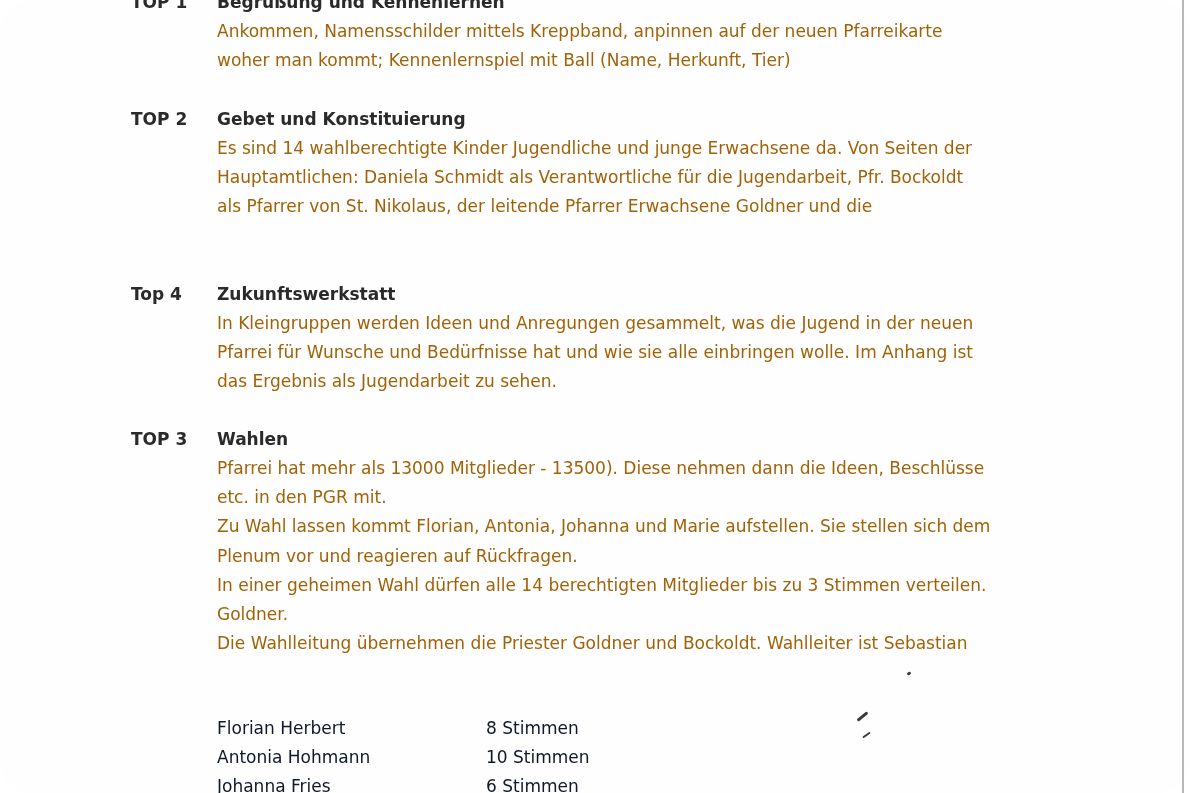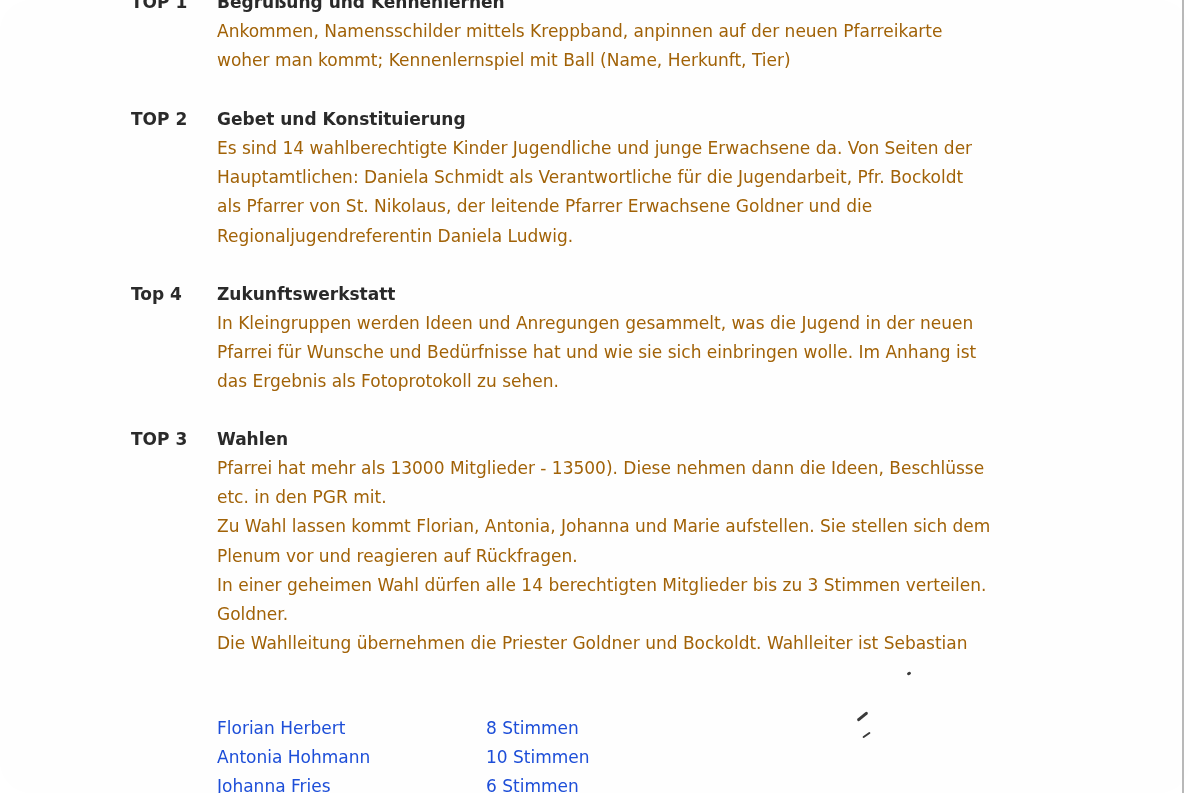--- a/index.html
+++ b/index.html
@@ -65,21 +65,21 @@
     }
     .results {
       position: absolute;
       left: 217px;
       top: 714px;
     }
     .result-row {
       display: flex;
       font-size: 17px;
       line-height: 29px;
-      color: #1d4ed8;
+      color: #0f172a;
       white-space: nowrap;
     }
     .result-name { width: 269px; }
     .mark {
       position: absolute;
       background: #3a3a3a;
       border-radius: 2px;
     }
   </style>
 </head>
@@ -96,31 +96,30 @@
     </div>
   </div>
 
   <div class="section" style="top:105px;">
     <div class="top-label">TOP 2</div>
     <div class="content">
       <div class="sec-title">Gebet und Konstituierung</div>
       <div class="line">Es sind 14 wahlberechtigte Kinder Jugendliche und junge Erwachsene da. Von Seiten der</div>
       <div class="line">Hauptamtlichen: Daniela Schmidt als Verantwortliche für die Jugendarbeit, Pfr. Bockoldt</div>
       <div class="line">als Pfarrer von St. Nikolaus, der leitende Pfarrer Erwachsene Goldner und die</div>
-      <div class="line">Regionaljugendreferentin Daniela Ludwig.</div>
     </div>
   </div>
 
   <div class="section" style="top:280px;">
     <div class="top-label">Top 4</div>
     <div class="content">
       <div class="sec-title">Zukunftswerkstatt</div>
       <div class="line">In Kleingruppen werden Ideen und Anregungen gesammelt, was die Jugend in der neuen</div>
-      <div class="line">Pfarrei für Wunsche und Bedürfnisse hat und wie sie sich einbringen wolle. Im Anhang ist</div>
-      <div class="line">das Ergebnis als Fotoprotokoll zu sehen.</div>
+      <div class="line">Pfarrei für Wunsche und Bedürfnisse hat und wie sie alle einbringen wolle. Im Anhang ist</div>
+      <div class="line">das Ergebnis als Jugendarbeit zu sehen.</div>
     </div>
   </div>
 
   <div class="section" style="top:425px;">
     <div class="top-label">TOP 3</div>
     <div class="content">
       <div class="sec-title">Wahlen</div>
       <div class="line">Pfarrei hat mehr als 13000 Mitglieder - 13500). Diese nehmen dann die Ideen, Beschlüsse</div>
       <div class="line">etc. in den PGR mit.</div>
       <div class="line">Zu Wahl lassen kommt Florian, Antonia, Johanna und Marie aufstellen. Sie stellen sich dem</div>

